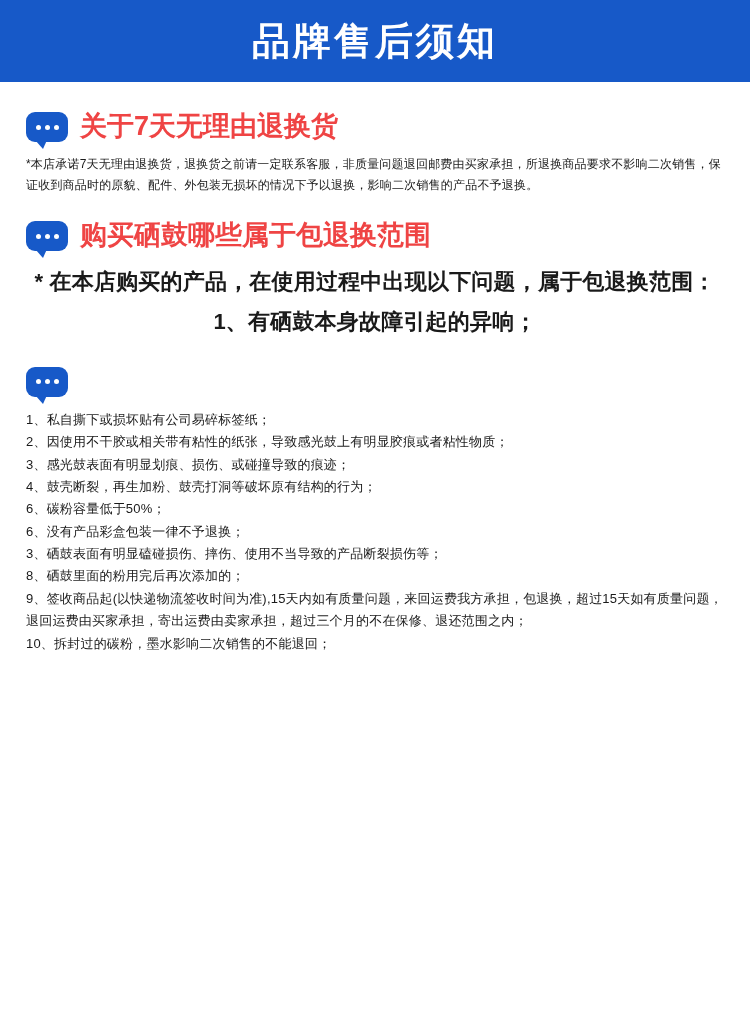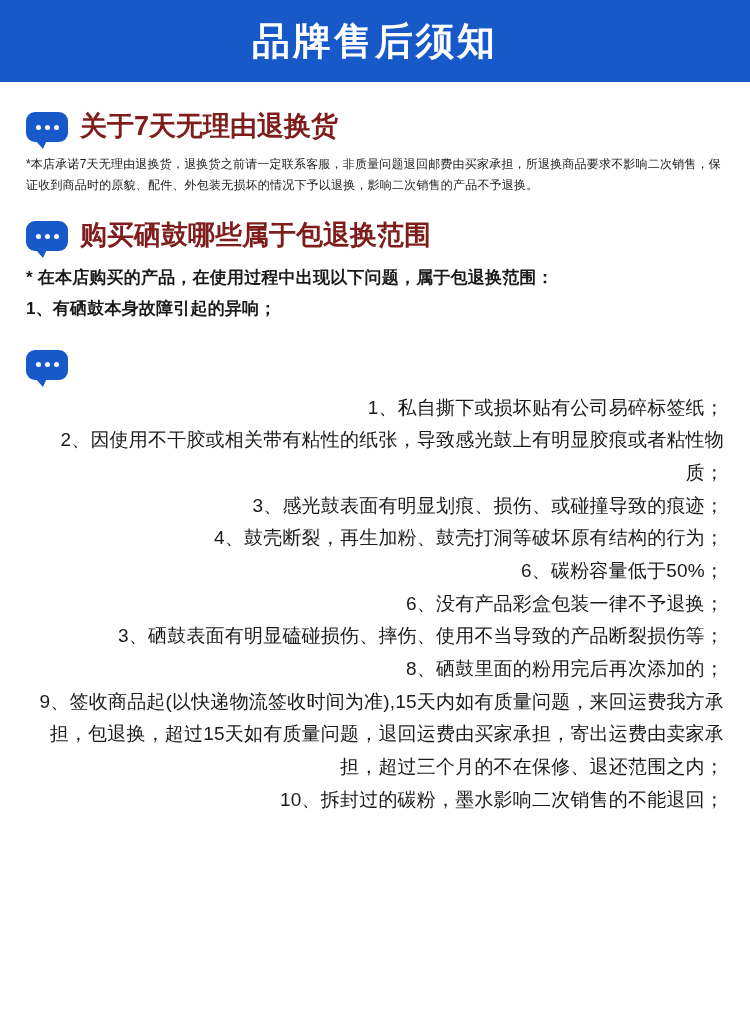--- a/index.html
+++ b/index.html
@@ -78,49 +78,49 @@
     gap: 4px;
   }
   .bubble-dots i {
     display: block;
     width: 5px;
     height: 5px;
     border-radius: 50%;
     background: #ffffff;
   }
   .section-title {
-    color: #7f1d1d;
+    color: #ef4444;
     font-size: 27px;
     font-weight: bold;
     line-height: 1.1;
     letter-spacing: 0px;
   }
   .para {
     font-size: 12px;
     line-height: 1.72;
     color: #1a1a1a;
     letter-spacing: 0.2px;
   }
   .lines .line {
     font-size: 17.5px;
     line-height: 1.72;
     color: #1a1a1a;
     letter-spacing: 0.2px;
   }
   .sec2 .para,
   .sec2 .line {
     font-weight: bold;
-    font-size: 17px;
+    font-size: 22px;
+    text-align: center;
   }
   .sec2 .lines {
     margin-top: 2px;
   }
   .sec3 .line {
-    font-size: 19px;
-    text-align: right;
+    font-size: 13px;
   }
   .sec1 .para {
     margin-top: 2px;
   }
   .sec3 .para {
     margin-bottom: 0px;
   }
 </style>
 </head>
 <body>

